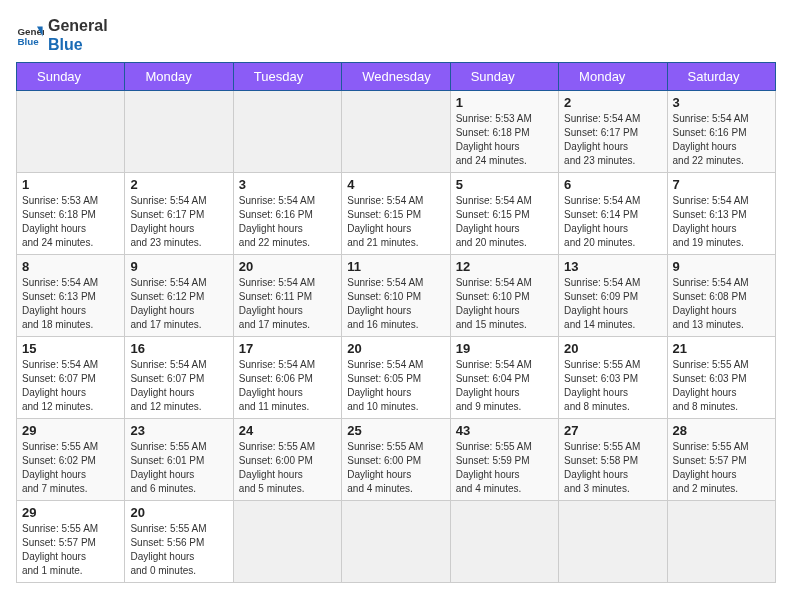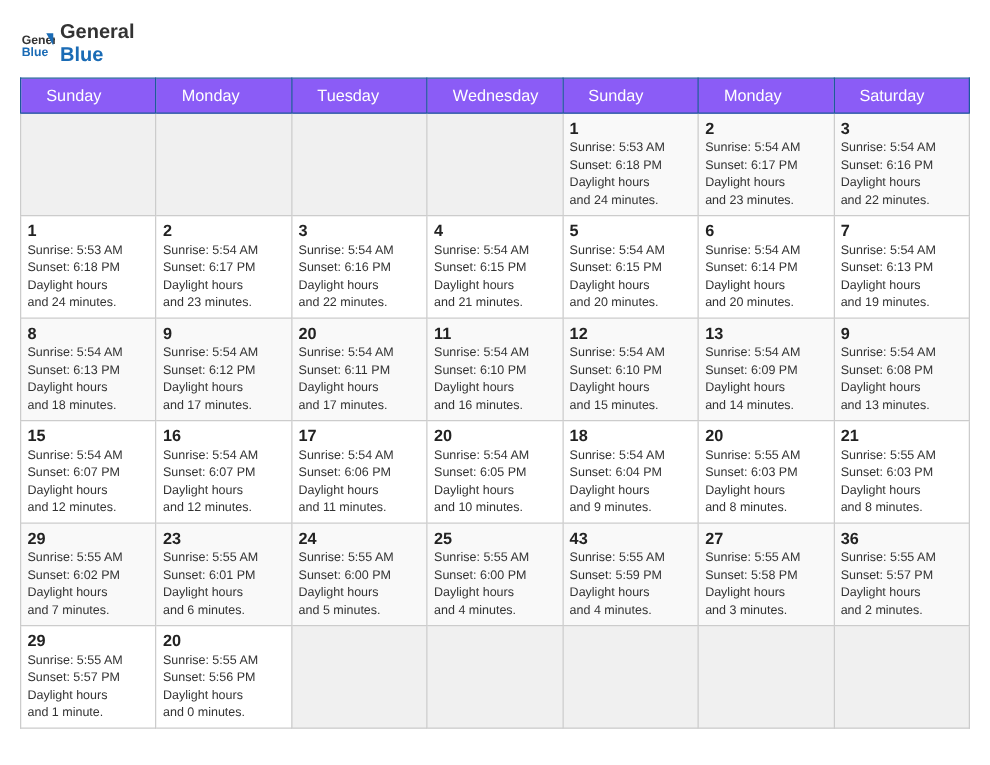--- a/index.html
+++ b/index.html
@@ -138,32 +138,32 @@
         <td><span class="day-num">11</span><span class="cell-text">Sunrise: 5:54 AM<br>Sunset: 6:10 PM<br>Daylight hours<br>and 16 minutes.</span></td>
         <td><span class="day-num">12</span><span class="cell-text">Sunrise: 5:54 AM<br>Sunset: 6:10 PM<br>Daylight hours<br>and 15 minutes.</span></td>
         <td><span class="day-num">13</span><span class="cell-text">Sunrise: 5:54 AM<br>Sunset: 6:09 PM<br>Daylight hours<br>and 14 minutes.</span></td>
         <td><span class="day-num">9</span><span class="cell-text">Sunrise: 5:54 AM<br>Sunset: 6:08 PM<br>Daylight hours<br>and 13 minutes.</span></td>
       </tr>
       <tr>
         <td><span class="day-num">15</span><span class="cell-text">Sunrise: 5:54 AM<br>Sunset: 6:07 PM<br>Daylight hours<br>and 12 minutes.</span></td>
         <td><span class="day-num">16</span><span class="cell-text">Sunrise: 5:54 AM<br>Sunset: 6:07 PM<br>Daylight hours<br>and 12 minutes.</span></td>
         <td><span class="day-num">17</span><span class="cell-text">Sunrise: 5:54 AM<br>Sunset: 6:06 PM<br>Daylight hours<br>and 11 minutes.</span></td>
         <td><span class="day-num">20</span><span class="cell-text">Sunrise: 5:54 AM<br>Sunset: 6:05 PM<br>Daylight hours<br>and 10 minutes.</span></td>
-        <td><span class="day-num">18</span><span class="cell-text">Sunrise: 5:54 AM<br>Sunset: 6:04 PM<br>Daylight hours<br>and 9 minutes.</span></td>
+        <td><span class="day-num">19</span><span class="cell-text">Sunrise: 5:54 AM<br>Sunset: 6:04 PM<br>Daylight hours<br>and 9 minutes.</span></td>
         <td><span class="day-num">20</span><span class="cell-text">Sunrise: 5:55 AM<br>Sunset: 6:03 PM<br>Daylight hours<br>and 8 minutes.</span></td>
         <td><span class="day-num">21</span><span class="cell-text">Sunrise: 5:55 AM<br>Sunset: 6:03 PM<br>Daylight hours<br>and 8 minutes.</span></td>
       </tr>
       <tr>
         <td><span class="day-num">29</span><span class="cell-text">Sunrise: 5:55 AM<br>Sunset: 6:02 PM<br>Daylight hours<br>and 7 minutes.</span></td>
         <td><span class="day-num">23</span><span class="cell-text">Sunrise: 5:55 AM<br>Sunset: 6:01 PM<br>Daylight hours<br>and 6 minutes.</span></td>
         <td><span class="day-num">24</span><span class="cell-text">Sunrise: 5:55 AM<br>Sunset: 6:00 PM<br>Daylight hours<br>and 5 minutes.</span></td>
         <td><span class="day-num">25</span><span class="cell-text">Sunrise: 5:55 AM<br>Sunset: 6:00 PM<br>Daylight hours<br>and 4 minutes.</span></td>
         <td><span class="day-num">43</span><span class="cell-text">Sunrise: 5:55 AM<br>Sunset: 5:59 PM<br>Daylight hours<br>and 4 minutes.</span></td>
         <td><span class="day-num">27</span><span class="cell-text">Sunrise: 5:55 AM<br>Sunset: 5:58 PM<br>Daylight hours<br>and 3 minutes.</span></td>
-        <td><span class="day-num">36</span><span class="cell-text">Sunrise: 5:55 AM<br>Sunset: 5:57 PM<br>Daylight hours<br>and 2 minutes.</span></td>
+        <td><span class="day-num">28</span><span class="cell-text">Sunrise: 5:55 AM<br>Sunset: 5:57 PM<br>Daylight hours<br>and 2 minutes.</span></td>
       </tr>
       <tr>
         <td><span class="day-num">29</span><span class="cell-text">Sunrise: 5:55 AM<br>Sunset: 5:57 PM<br>Daylight hours<br>and 1 minute.</span></td>
         <td><span class="day-num">20</span><span class="cell-text">Sunrise: 5:55 AM<br>Sunset: 5:56 PM<br>Daylight hours<br>and 0 minutes.</span></td>
         <td class="empty-cell"></td>
         <td class="empty-cell"></td>
         <td class="empty-cell"></td>
         <td class="empty-cell"></td>
         <td class="empty-cell"></td>
       </tr>

